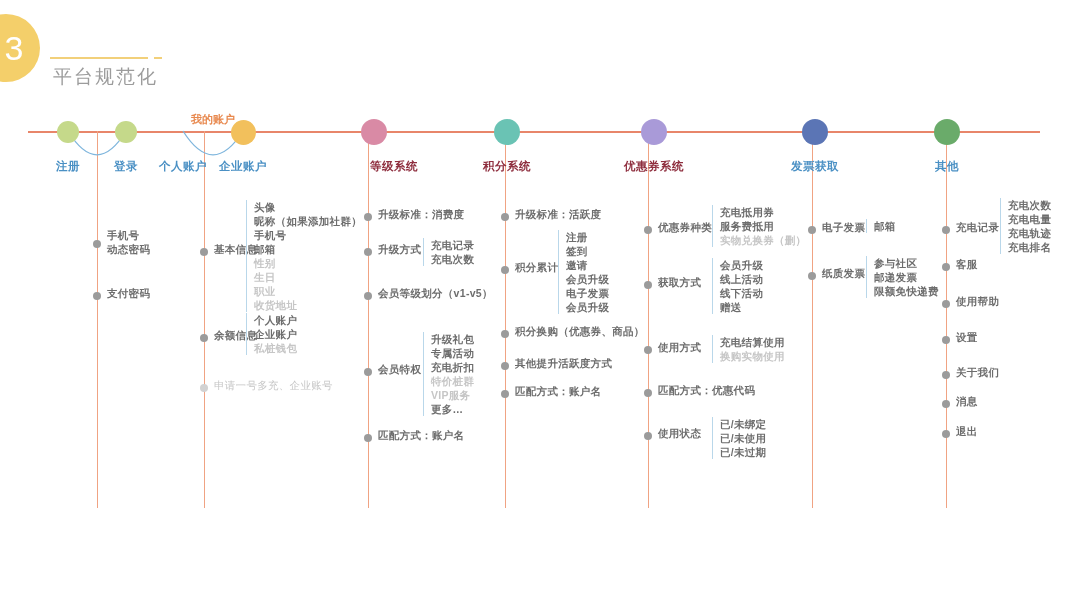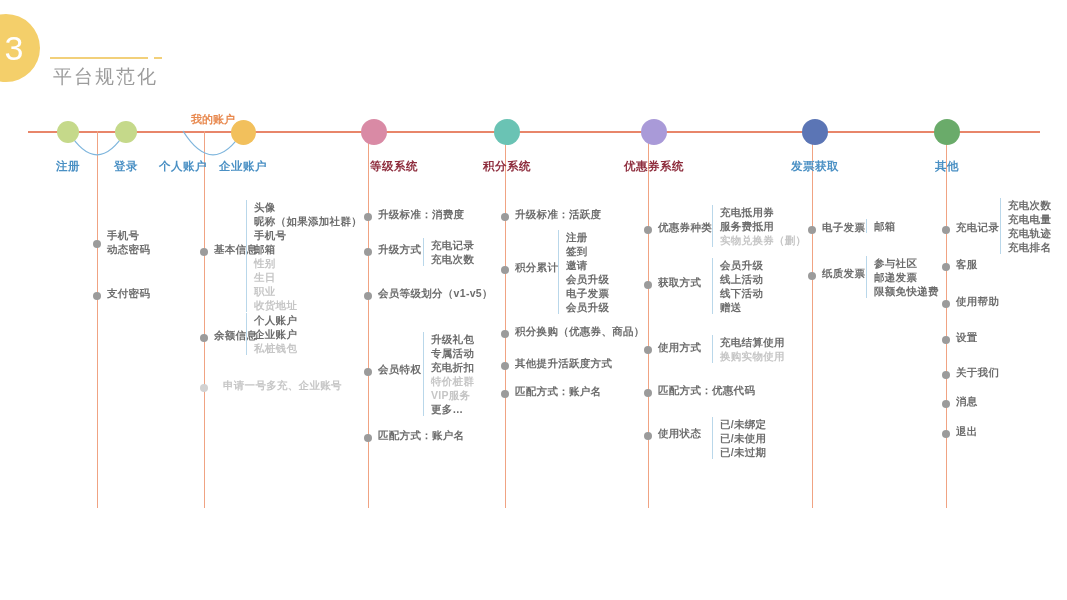--- a/index.html
+++ b/index.html
@@ -52,21 +52,21 @@
   .col{position:absolute;}
   .row{position:absolute;}
   .row .bdot{
     position:absolute;width:8px;height:8px;border-radius:50%;background:#9b9b9b;
     left:0;top:0;
   }
   .row .rlabel{
     position:absolute;left:14px;top:-5px;white-space:nowrap;font-size:10.5px;
     color:#6d6d6d;font-weight:700;letter-spacing:.3px;
   }
-  .row .rlabel.dim{color:#c6c6c6;font-weight:700;margin-left:9px;}
+  .row .rlabel.dim{color:#c6c6c6;font-weight:400;}
   .sub{
     position:absolute;border-left:1.6px solid #b9d7ea;padding-left:7px;
   }
   .sub .sline{
     font-size:10.5px;color:#6d6d6d;line-height:14px;white-space:nowrap;font-weight:700;
     letter-spacing:.3px;
   }
   .sub .sline.dim{color:#c6c6c6;}
 </style>
 </head>

